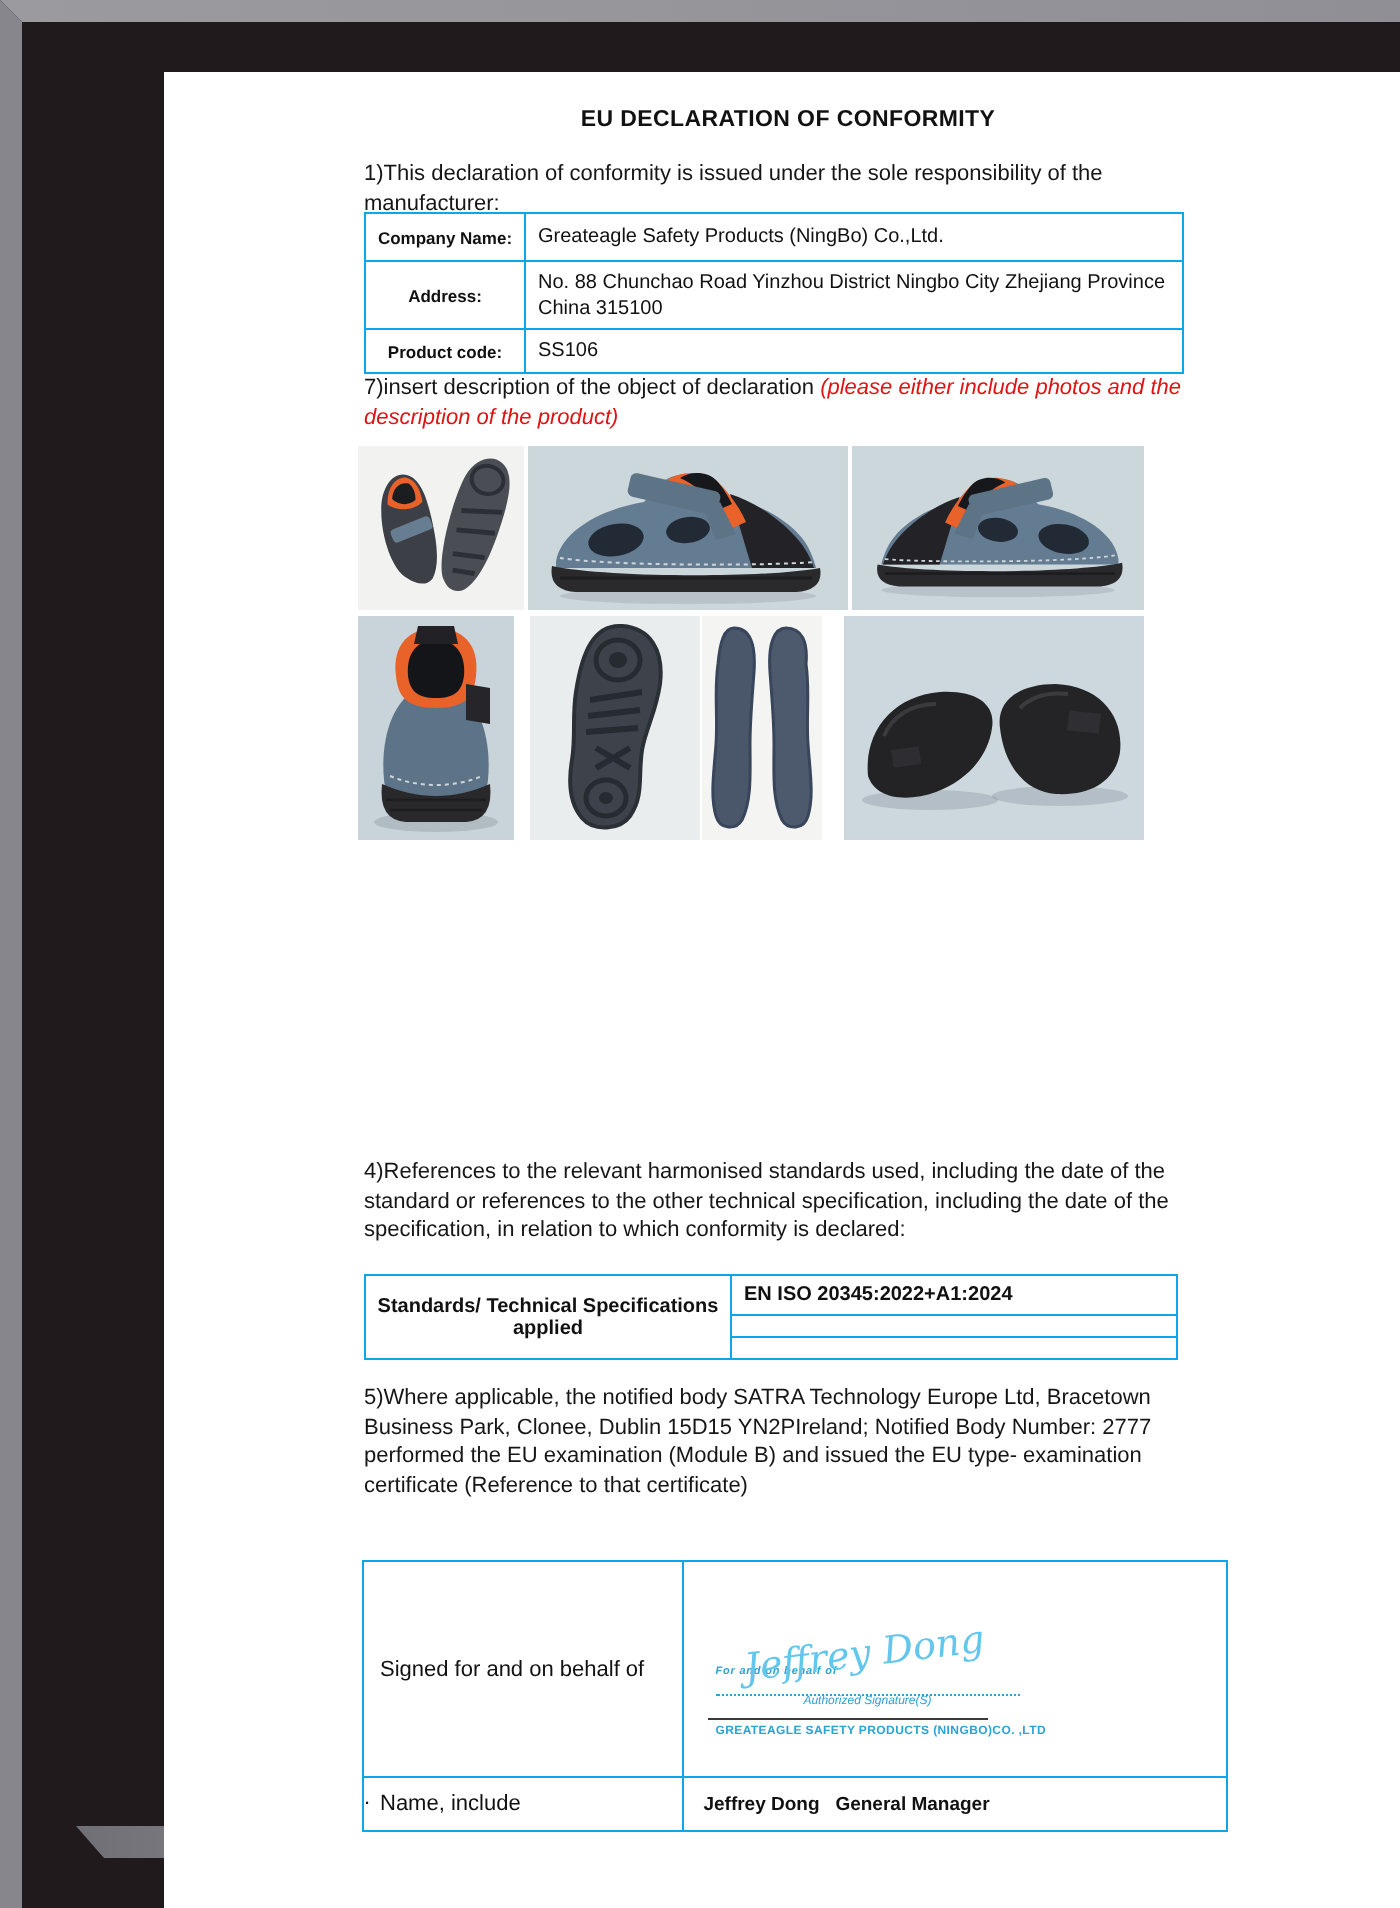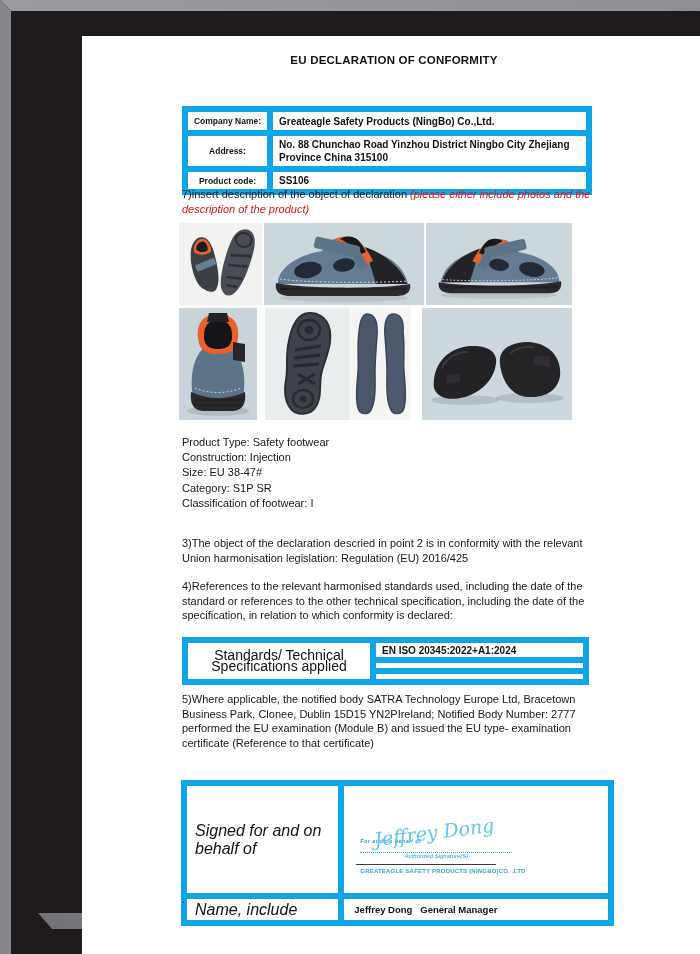--- a/index.html
+++ b/index.html
@@ -15,31 +15,31 @@
   #para1{top:44px;width:424px;}
   #para2{top:151px;width:432px;}
   .red-italic{color:#e01212;font-style:italic;}
   #details{left:100px;top:399px;font-size:11px;line-height:15.2px;color:#161616;}
   #para3{top:500px;width:424px;}
   #para4{top:543px;width:432px;}
   #para5{top:656px;width:438px;}
   #trailing-period{left:100px;top:857px;font-size:11px;color:#161616;}
   
   table{border-collapse:collapse;}
-  td{border:6px solid #0ea5e9;color:#111;}
+  td{border:1px solid #0ea5e9;color:#111;}
   #company-table{left:100px;top:70px;width:410px;}
   #company-table td.lbl{width:77px;text-align:center;font-size:8.5px;font-weight:bold;}
-  #company-table td.val{padding:2px 6px;font-size:10px;font-weight:700;line-height:13px;}
+  #company-table td.val{padding:2px 6px;font-size:10px;font-weight:400;line-height:13px;}
   #company-table tr.r1{height:24px;} #company-table tr.r2{height:34px;} #company-table tr.r3{height:22px;}
   #standards-table{left:100px;top:601px;width:407px;}
-  #standards-table td.lbl{width:180px;text-align:center;font-size:14px;font-weight:normal;line-height:11px;}
+  #standards-table td.lbl{width:180px;text-align:center;font-size:10px;font-weight:bold;line-height:11px;}
   #standards-table td.val{padding:1px 6px;font-size:10px;font-weight:600;}
   #standards-table tr.s1{height:20px;} #standards-table tr.s2,#standards-table tr.s3{height:11px;}
   #signature-table{left:99px;top:744px;width:433px;}
-  #signature-table td.lbl{width:163px;padding-left:8px;font-size:16px;vertical-align:middle;font-style:italic;}
+  #signature-table td.lbl{width:163px;padding-left:8px;font-size:11px;vertical-align:middle;}
   #signature-table td.val{width:270px;padding-left:10px;font-size:11px;vertical-align:middle;white-space:pre-wrap;}
   #signature-table tr.g1{height:62px;} #signature-table tr.g2{height:26px;} #signature-table tr.g3{height:27px;}
   #signature-table td.name-val{font-size:9.5px;font-weight:600;}
   
   #stamp{position:relative;margin:3px 0 0 6px;width:170px;height:54px;}
   .stamp-l1{font-size:5.5px;font-weight:bold;font-style:italic;color:#2aa3d6;letter-spacing:.4px;}
   .stamp-l2{font-size:6px;font-weight:bold;color:#2aa3d6;white-space:nowrap;letter-spacing:.2px;}
   .stamp-sig{position:absolute;left:14px;top:7px;font-family:"DejaVu Serif",serif;font-style:italic;
              font-size:19px;color:#63c6ec;transform:rotate(-7deg);white-space:nowrap;}
   .stamp-dotline{position:absolute;left:0;top:38px;width:152px;border-top:1px dotted #2aa3d6;}
@@ -74,20 +74,21 @@
     <polygon points="0,0 700,0 700,11 11,11" fill="url(#gTop)"></polygon>
     <polygon points="0,0 11,11 11,954 0,954" fill="#86868c"></polygon>
     <polygon points="662,36 676,46 676,929 662,913" fill="url(#gRight)"></polygon>
     <polygon points="38,913 662,913 676,929 52,929" fill="url(#gBottom)"></polygon>
   </svg>
 
   <div id="page">
 
     <div id="doc-title" class="abs">EU DECLARATION OF CONFORMITY</div>
 
+    <div id="para1" class="abs para">1)This declaration of conformity is issued under the sole responsibility of the manufacturer:</div>
 
     <table id="company-table" class="abs">
       <tbody>
           <tr class="r1">
         <td class="lbl">Company Name:</td>
         <td class="val">Greateagle Safety Products (NingBo) Co.,Ltd.</td>
       </tr>
       <tr class="r2">
         <td class="lbl">Address:</td>
         <td class="val">No. 88  Chunchao Road Yinzhou District Ningbo City Zhejiang Province China 315100</td>
@@ -190,29 +191,21 @@
         <ellipse cx="108" cy="90" rx="34" ry="5" fill="rgba(40,50,60,.15)"></ellipse>
         <path d="M12,80 C10,58 24,40 48,38 C66,37 76,44 74,56 C72,70 62,82 46,88 C32,93 16,92 12,80 Z" fill="#232326"></path>
         <path d="M20,60 C24,50 34,44 46,44" stroke="#3a3a3e" stroke-width="2" fill="none"></path>
         <rect x="24" y="66" width="14" height="9" fill="#2e2e32" transform="rotate(-8 31 70)"></rect>
         <path d="M78,56 C76,42 88,34 106,34 C128,35 140,50 138,68 C136,82 124,90 106,89 C90,88 80,74 78,56 Z" fill="#242427"></path>
         <path d="M88,46 C94,40 102,38 112,39" stroke="#3b3b3f" stroke-width="2" fill="none"></path>
         <rect x="112" y="48" width="16" height="10" fill="#2f2f33" transform="rotate(6 120 53)"></rect>
       </svg>
     </div>
 
-    <div id="details" class="abs">
-      <div>Product Type: Safety footwear</div>
-      <div>Construction: Injection</div>
-      <div>Size: EU 38-47#</div>
-      <div>Category: S1P SR</div>
-      <div>Classification of footwear: I</div>
-    </div>
-
-    <div id="para3" class="abs para">3)The object of the declaration descried in point 2 is in conformity with the relevant Union harmonisation legislation: Regulation (EU) 2016/425</div>
+
     <div id="para4" class="abs para">4)References to the relevant harmonised standards used, including the date of the standard or references to the other technical specification, including the date of the specification, in relation to which conformity is declared:</div>
 
     <table id="standards-table" class="abs">
       <tbody>
           <tr class="s1">
         <td class="lbl" rowspan="3">Standards/ Technical Specifications applied</td>
         <td class="val">EN ISO 20345:2022+A1:2024</td>
       </tr>
       <tr class="s2">
             <td class="val"></td>

